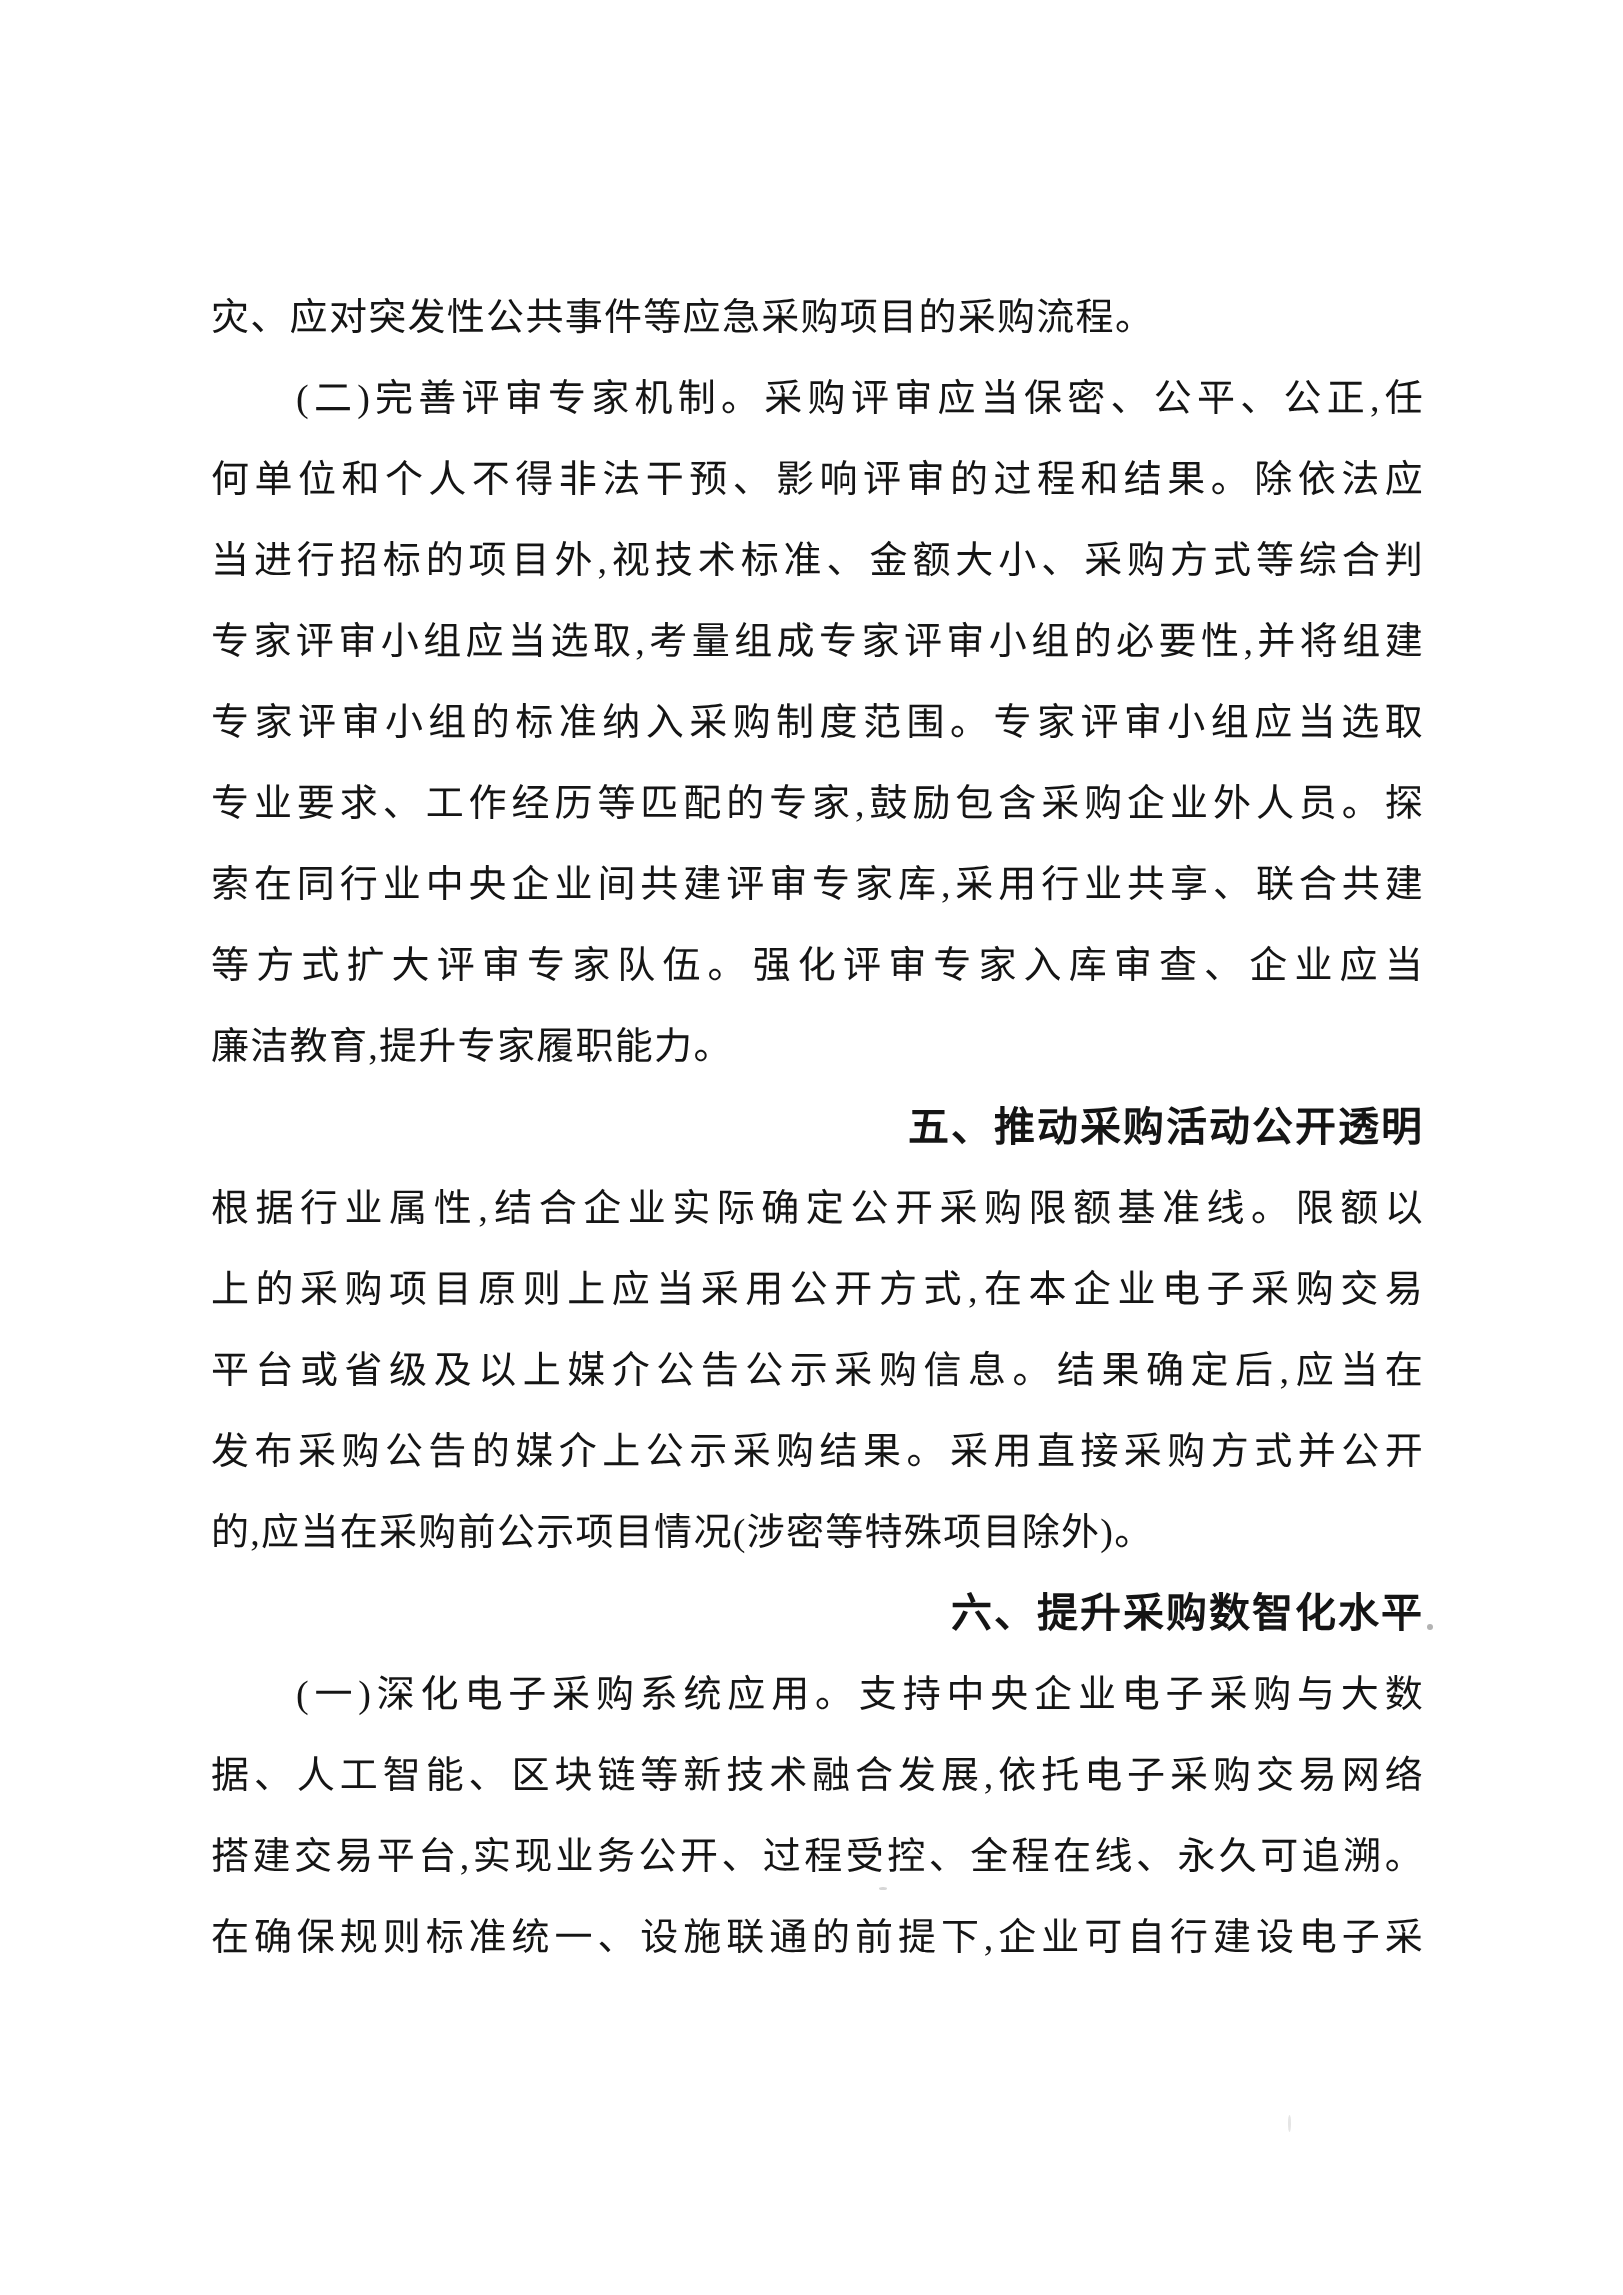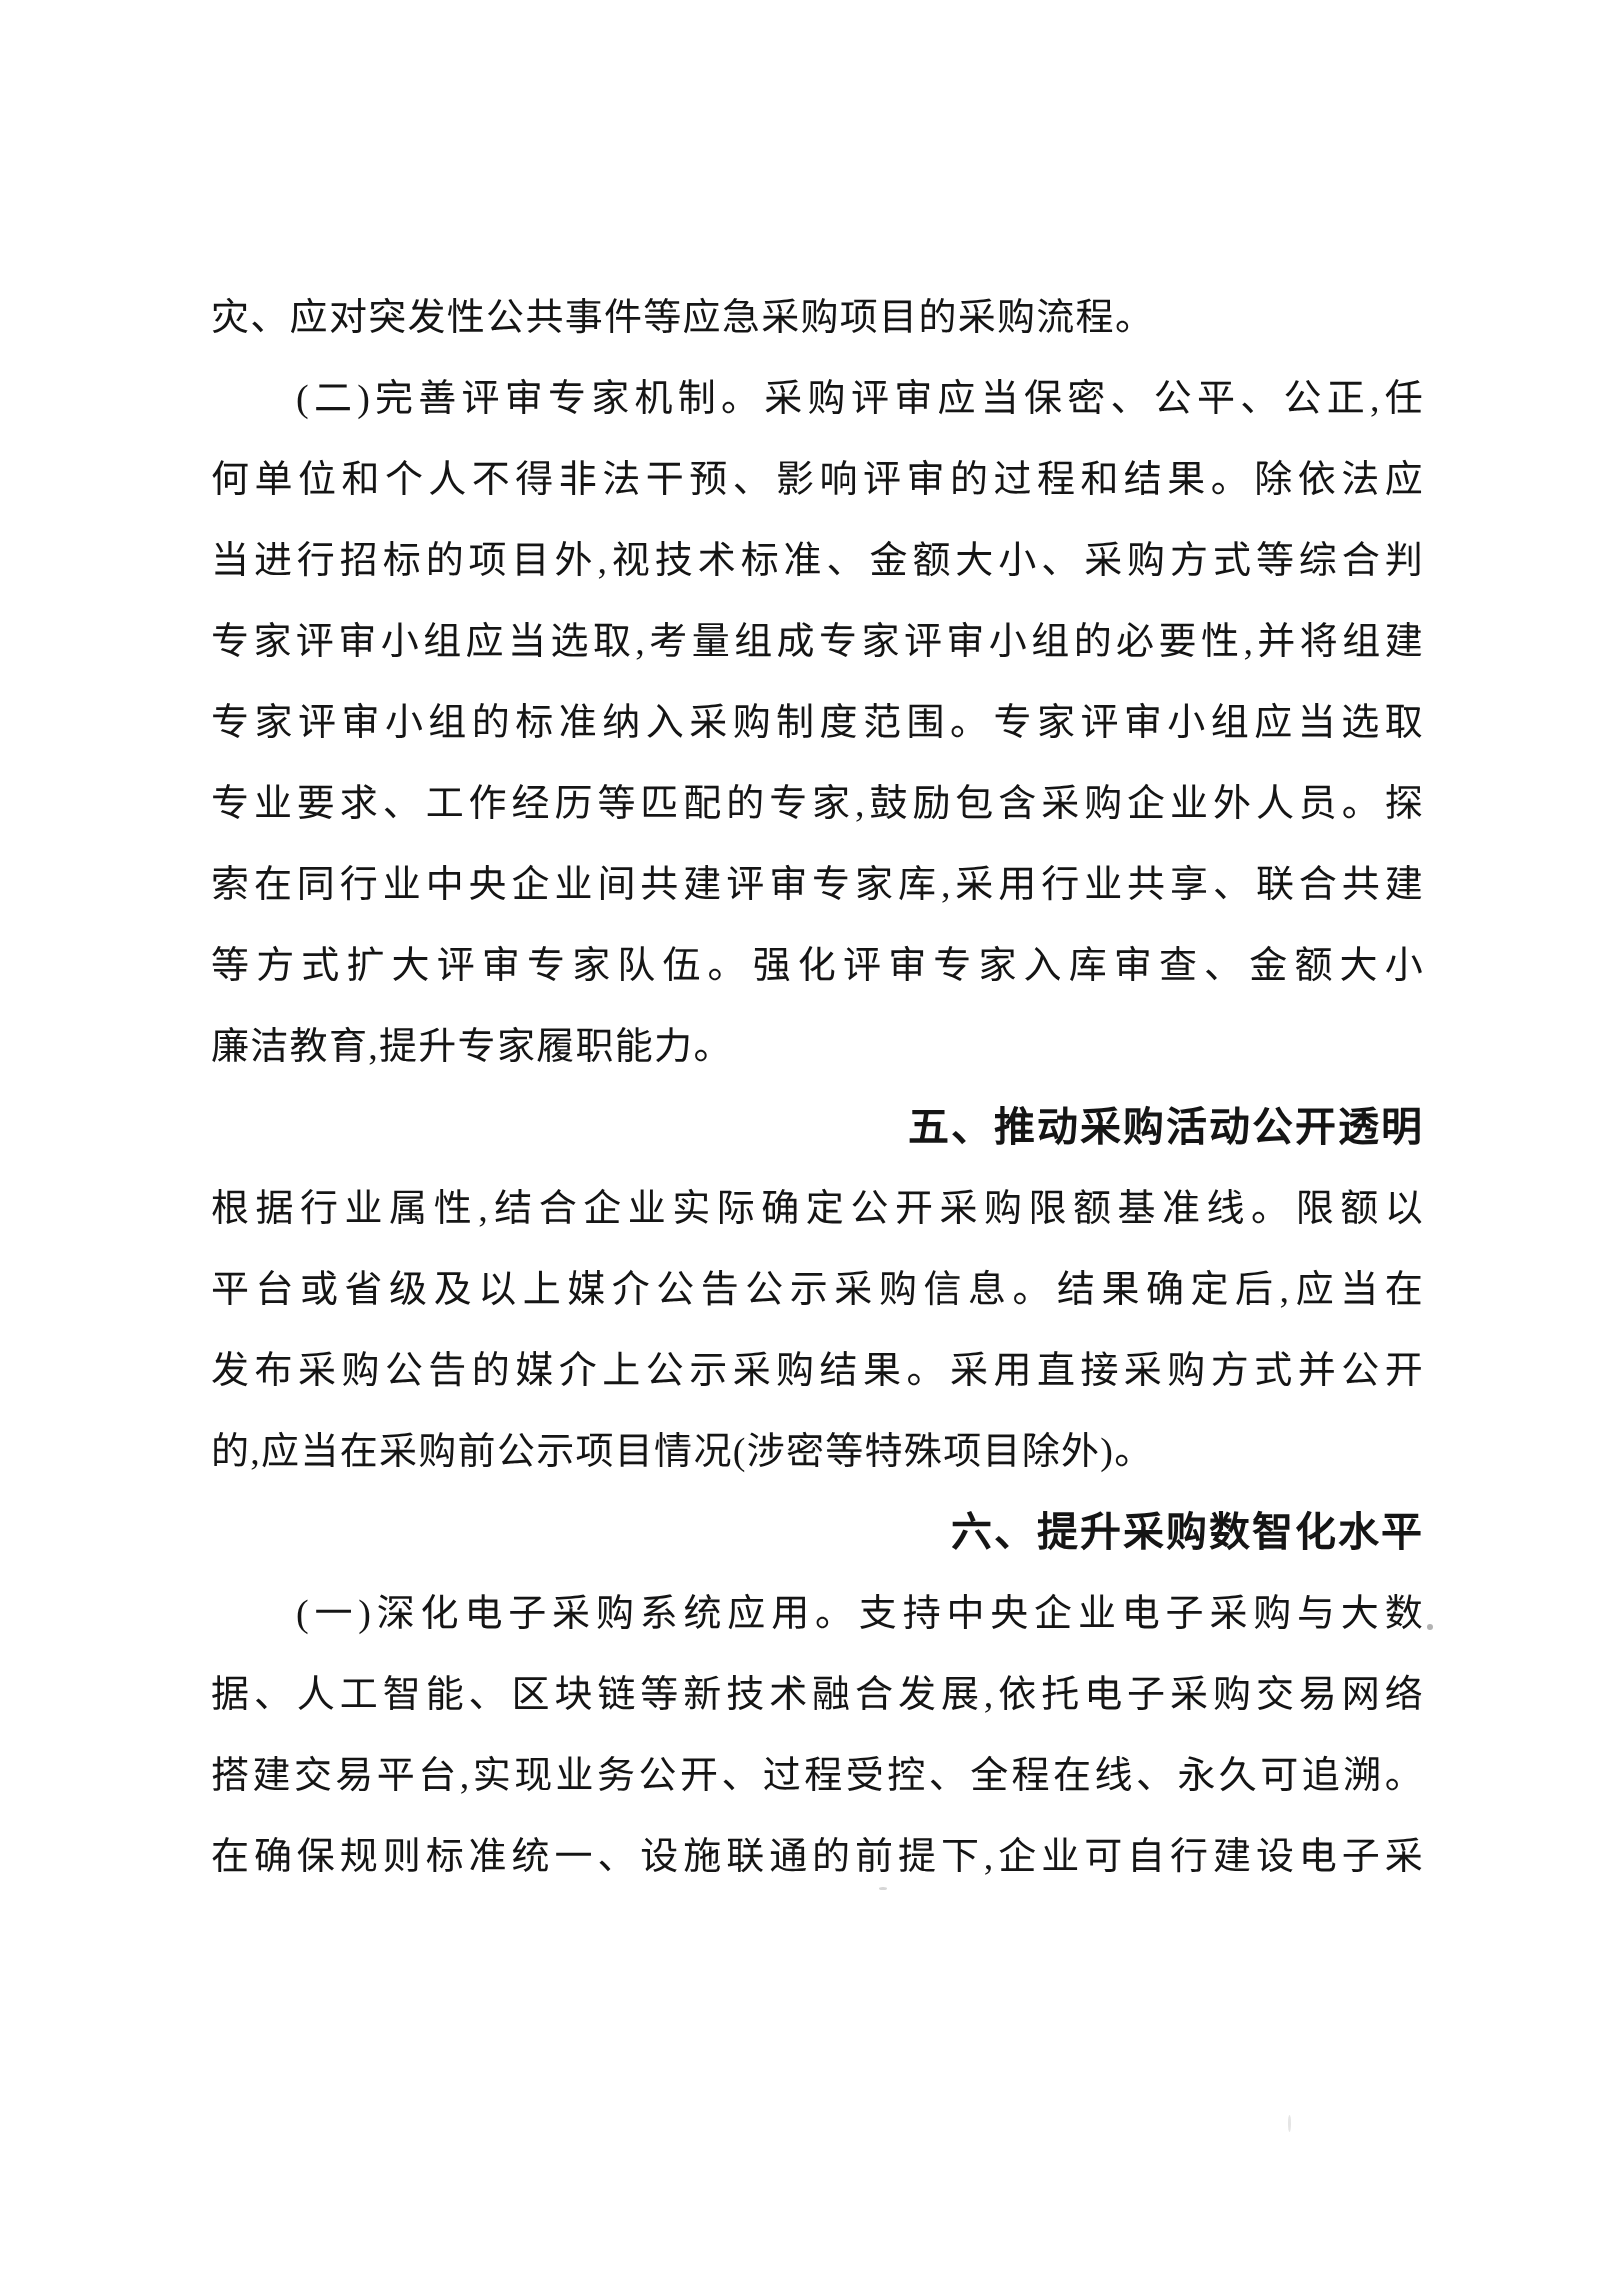--- a/index.html
+++ b/index.html
@@ -61,24 +61,25 @@
 <div class="page">
   <div class="text-column">
       <div class="line">灾、应对突发性公共事件等应急采购项目的采购流程。</div>
       <div class="line indent justify">(二)完善评审专家机制。采购评审应当保密、公平、公正,任</div>
       <div class="line justify">何单位和个人不得非法干预、影响评审的过程和结果。除依法应</div>
       <div class="line justify">当进行招标的项目外,视技术标准、金额大小、采购方式等综合判</div>
       <div class="line justify">专家评审小组应当选取,考量组成专家评审小组的必要性,并将组建</div>
       <div class="line justify">专家评审小组的标准纳入采购制度范围。专家评审小组应当选取</div>
       <div class="line justify">专业要求、工作经历等匹配的专家,鼓励包含采购企业外人员。探</div>
       <div class="line justify">索在同行业中央企业间共建评审专家库,采用行业共享、联合共建</div>
-      <div class="line justify">等方式扩大评审专家队伍。强化评审专家入库审查、金额大小</div>
+      <div class="line justify">等方式扩大评审专家队伍。强化评审专家入库审查、企业应当</div>
       <div class="line">廉洁教育,提升专家履职能力。</div>
       <div class="line heading indent">五、推动采购活动公开透明</div>
       <div class="line justify">根据行业属性,结合企业实际确定公开采购限额基准线。限额以</div>
+      <div class="line justify">上的采购项目原则上应当采用公开方式,在本企业电子采购交易</div>
       <div class="line justify">平台或省级及以上媒介公告公示采购信息。结果确定后,应当在</div>
       <div class="line justify">发布采购公告的媒介上公示采购结果。采用直接采购方式并公开</div>
       <div class="line">的,应当在采购前公示项目情况(涉密等特殊项目除外)。</div>
       <div class="line heading indent">六、提升采购数智化水平</div>
       <div class="line indent justify">(一)深化电子采购系统应用。支持中央企业电子采购与大数</div>
       <div class="line justify">据、人工智能、区块链等新技术融合发展,依托电子采购交易网络</div>
       <div class="line justify">搭建交易平台,实现业务公开、过程受控、全程在线、永久可追溯。</div>
       <div class="line justify">在确保规则标准统一、设施联通的前提下,企业可自行建设电子采</div>
     </div>
   <span class="scan-speck speck-1"></span>

